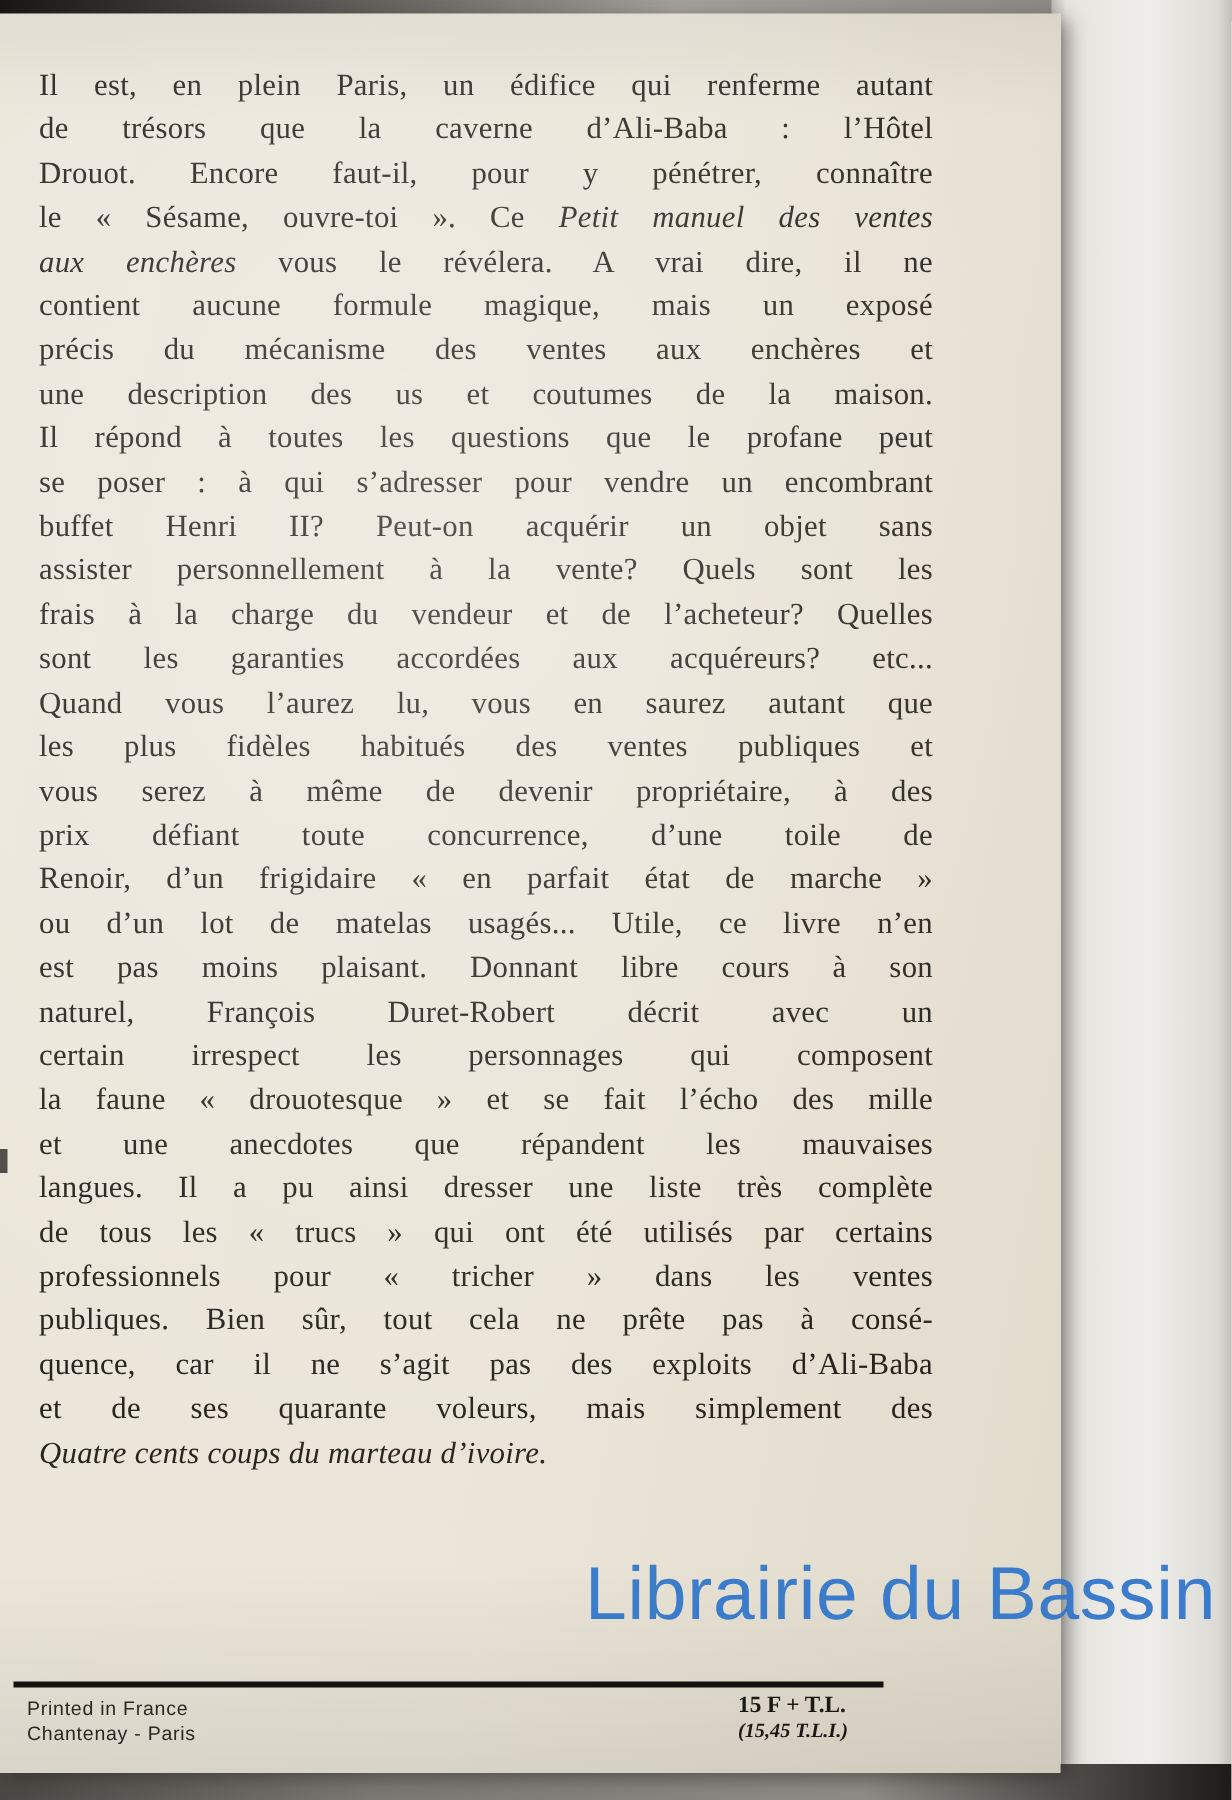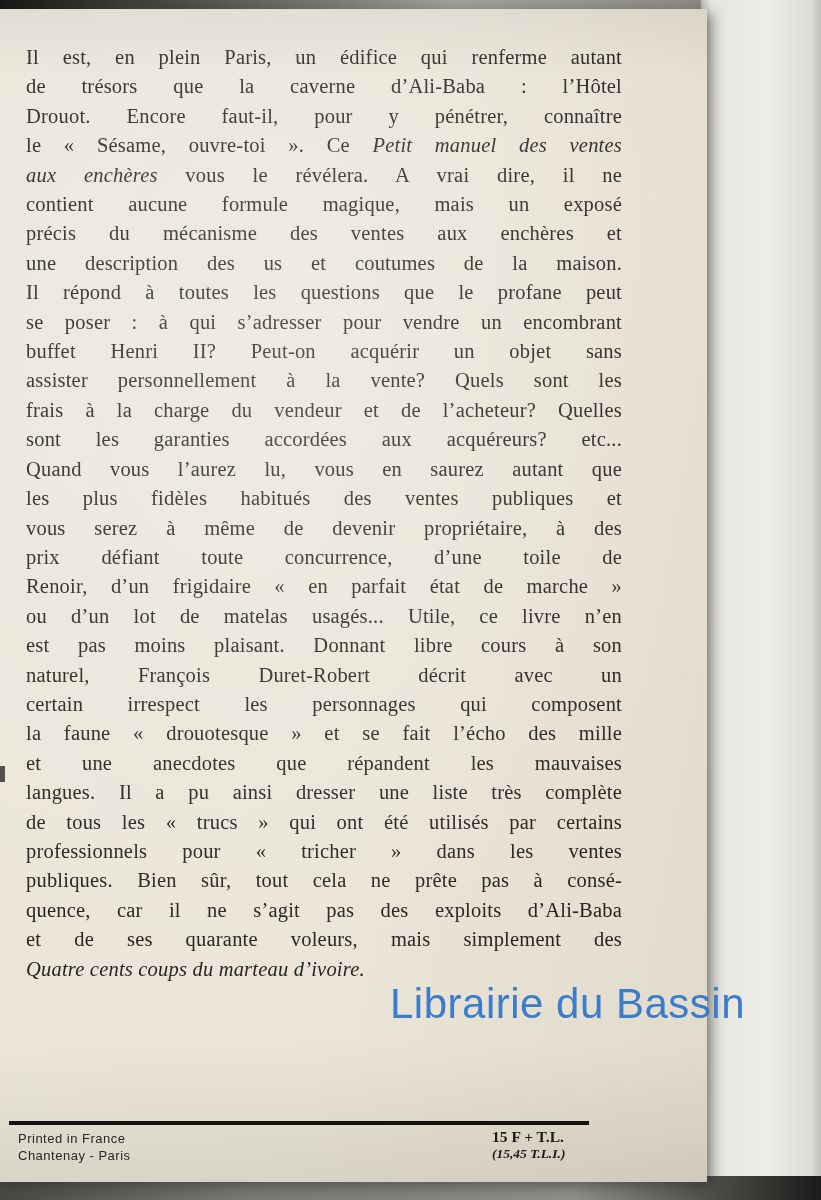--- a/index.html
+++ b/index.html
@@ -70,23 +70,23 @@
   .price {
     position: absolute; left: 492px; top: 1119px;
     font-family: "Liberation Serif", serif;
     color: #1c1a16; font-weight: bold;
     font-size: 15.5px; line-height: 17px;
   }
   .price .l2 { font-style: italic; font-size: 13.5px; }
 
   
   .watermark {
-    position: absolute; left: 390px; top: 982px;
+    position: absolute; left: 390px; top: 1040px;
     font-family: "Liberation Sans", sans-serif;
-    font-size: 42px; line-height: 44px;
+    font-size: 50px; line-height: 44px;
     color: #3277cb; letter-spacing: 0.5px;
     opacity: 0.95;
     white-space: nowrap;
   }
 </style>
 </head>
 <body>
 
 <div class="scene">
 

